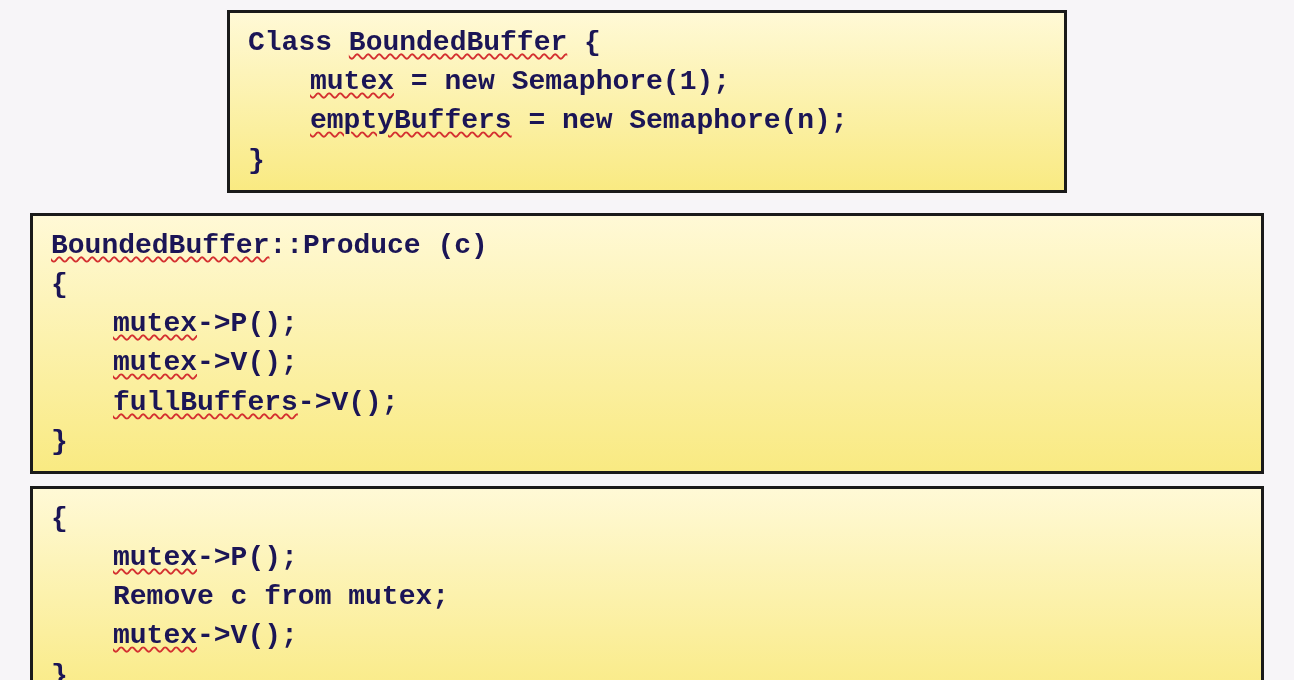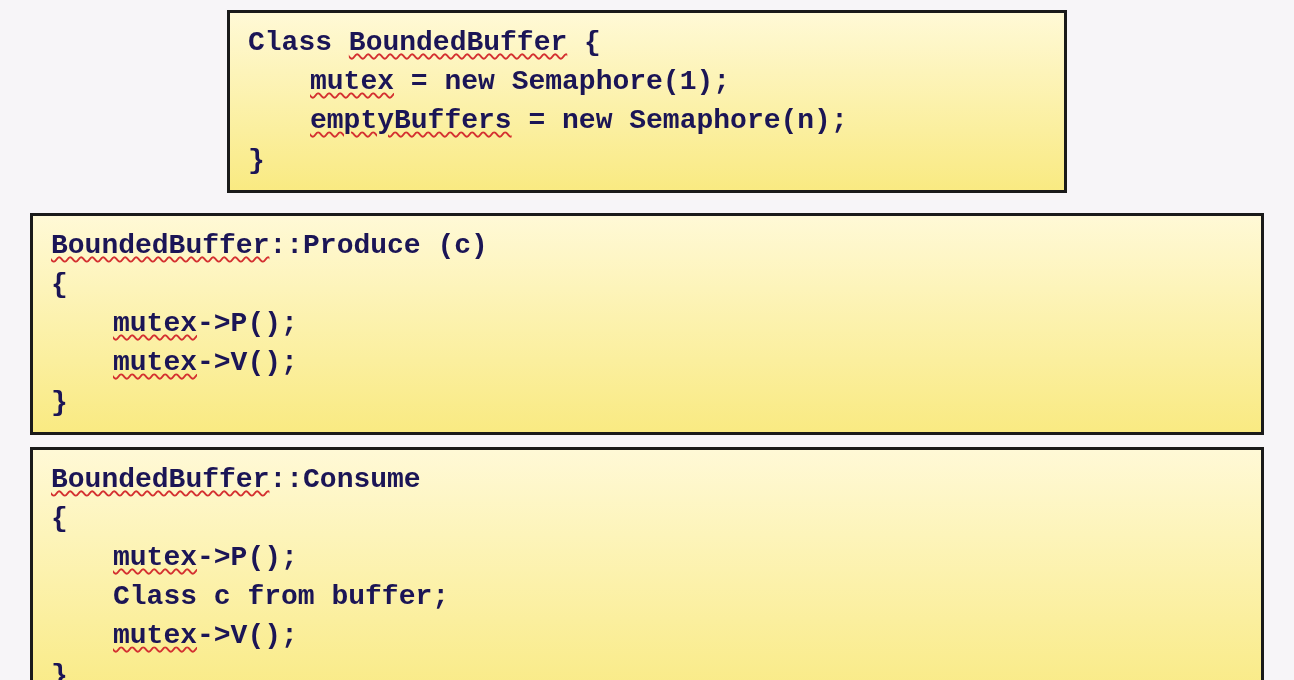--- a/index.html
+++ b/index.html
@@ -69,27 +69,27 @@
     <div class="line"><span>}</span></div>
   </div>
 
   <div class="row-bottom">
 
     <div class="box box-left">
       <div class="line"><span class="squiggle">BoundedBuffer</span><span>::Produce (c)</span></div>
       <div class="line"><span>{</span></div>
       <div class="line indent"><span class="squiggle">mutex</span><span>-&gt;P();</span></div>
       <div class="line indent"><span class="squiggle">mutex</span><span>-&gt;V();</span></div>
+      <div class="line indent"><span class="squiggle">fullBuffers</span><span>-&gt;V();</span></div>
       <div class="line"><span>}</span></div>
     </div>
 
     <div class="box box-right">
-      <div class="line"><span class="squiggle">BoundedBuffer</span><span>::Consume</span></div>
       <div class="line"><span>{</span></div>
       <div class="line indent"><span class="squiggle">mutex</span><span>-&gt;P();</span></div>
-      <div class="line indent"><span>Class c from buffer;</span></div>
+      <div class="line indent"><span>Remove c from mutex;</span></div>
       <div class="line indent"><span class="squiggle">mutex</span><span>-&gt;V();</span></div>
       <div class="line"><span>}</span></div>
     </div>
 
   </div>
 
 </div>
 
 </body></html>

